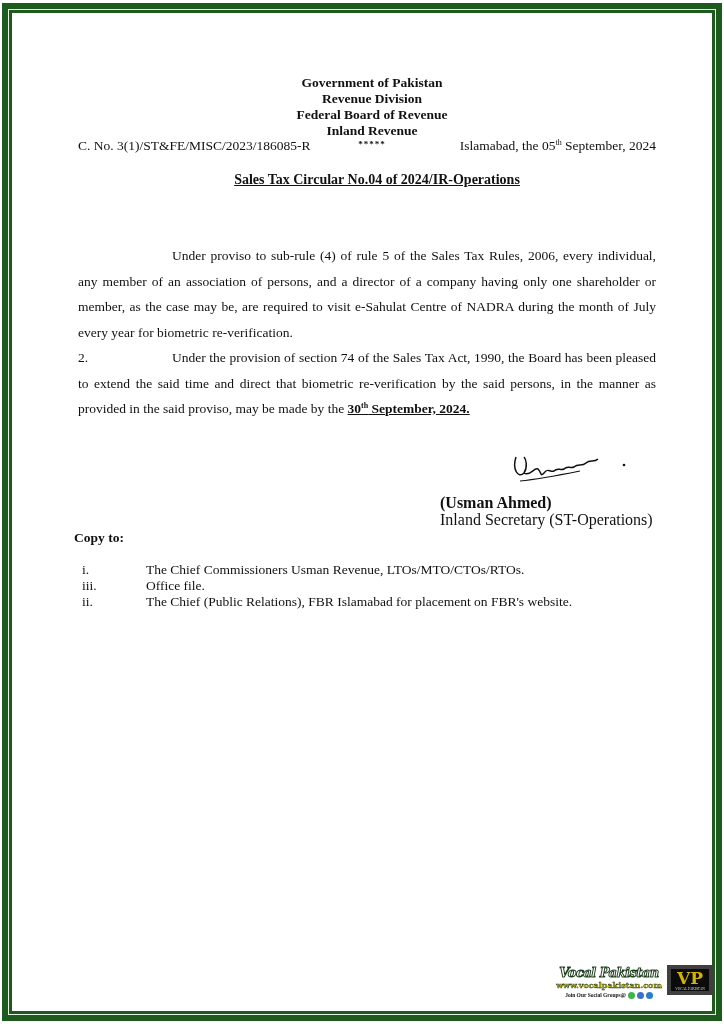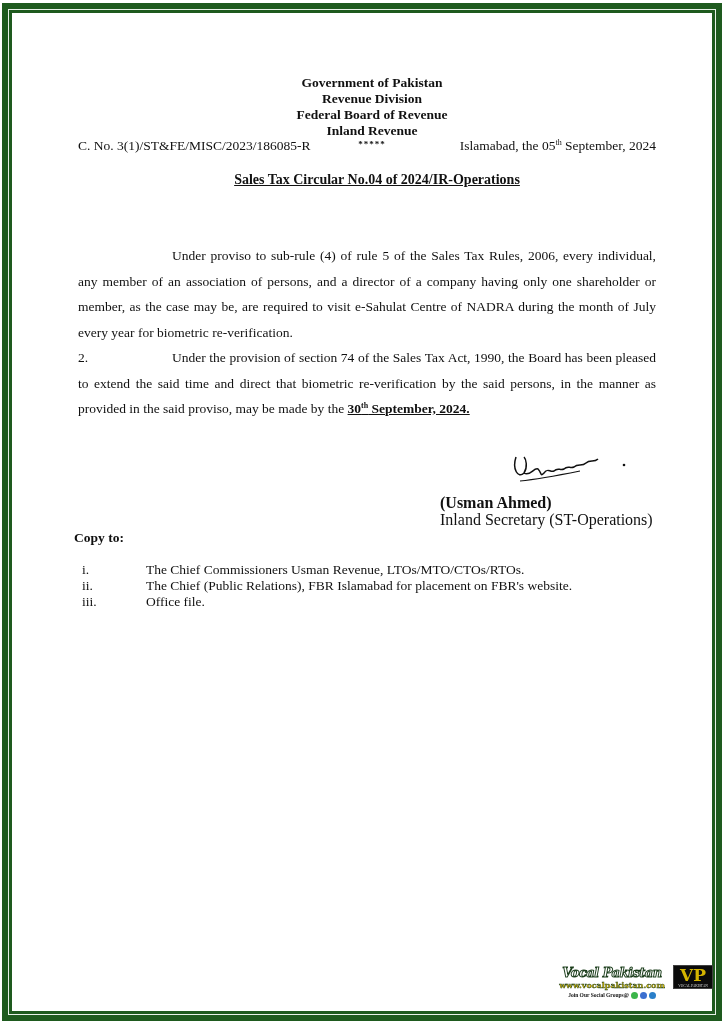--- a/index.html
+++ b/index.html
@@ -65,21 +65,21 @@
     font-family: "DejaVu Serif", serif; font-style: italic; font-weight: bold; font-size: 13px;
     color: #fff; -webkit-text-stroke: 1px #1b3d1b; letter-spacing: -0.5px; line-height: 15px;
   }
   .wm-url {
     font-family: "DejaVu Serif", serif; font-weight: bold; font-size: 8px; color: #d4b400;
     -webkit-text-stroke: 0.4px #1b3d1b; line-height: 11px;
   }
   .wm-social { font-size: 5.5px; font-weight: bold; display: flex; align-items: center; gap: 2px; line-height: 8px; }
   .dot { width: 7px; height: 7px; border-radius: 50%; display: inline-block; }
   .wm-logo {
-    width: 38px; background: #0b0b0b; border: 1px solid #404040;
+    width: 38px; background: #0b0b0b; border: 4px solid #404040;
     display: flex; flex-direction: column; align-items: center; justify-content: center;
   }
   .wm-logo .vp { font-family: "DejaVu Serif", serif; font-weight: bold; font-size: 17px; color: #d4b400; line-height: 18px; }
   .wm-logo .sm { font-size: 3.5px; color: #ddd; }
 </style>
 </head>
 <body>
 
 <div class="page">
   <div class="frame-outer"></div>
@@ -118,26 +118,26 @@
     <div>Inland Secretary (ST-Operations)</div>
   </div>
 
   <div class="copy-to">Copy to:</div>
   <div class="copy-list">
     <div class="copy-item">
       <span class="copy-num">i.</span>
       <span>The Chief Commissioners Usman Revenue, LTOs/MTO/CTOs/RTOs.</span>
     </div>
     <div class="copy-item">
+      <span class="copy-num">iii.</span>
+      <span>Office file.</span>
+    </div>
+    <div class="copy-item">
       <span class="copy-num">ii.</span>
       <span>The Chief (Public Relations), FBR Islamabad for placement on FBR's website.</span>
-    </div>
-    <div class="copy-item">
-      <span class="copy-num">iii.</span>
-      <span>Office file.</span>
     </div>
   </div>
 
   <div class="watermark">
     <div class="wm-text">
       <div class="wm-brand">Vocal Pakistan</div>
       <div class="wm-url">www.vocalpakistan.com</div>
       <div class="wm-social">
         <span>Join Our Social Groups@</span>
         <span class="dot" style="background:#3cb54a"></span>

